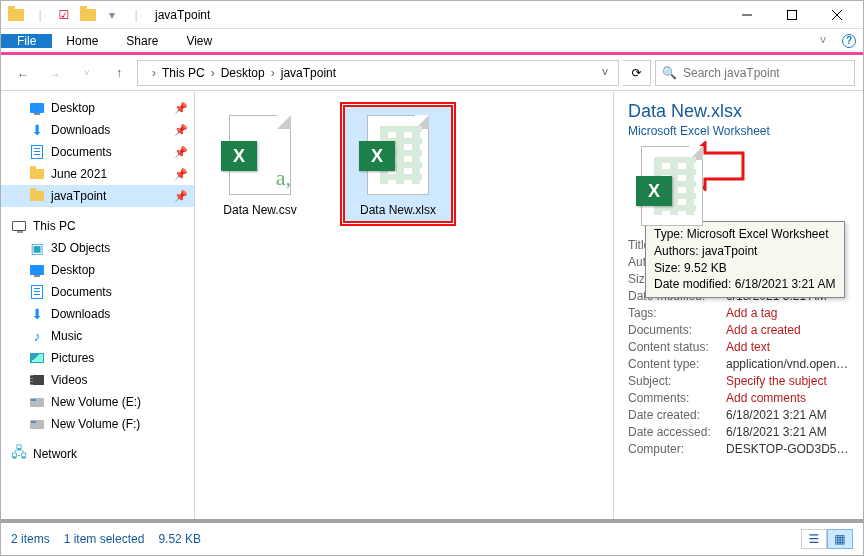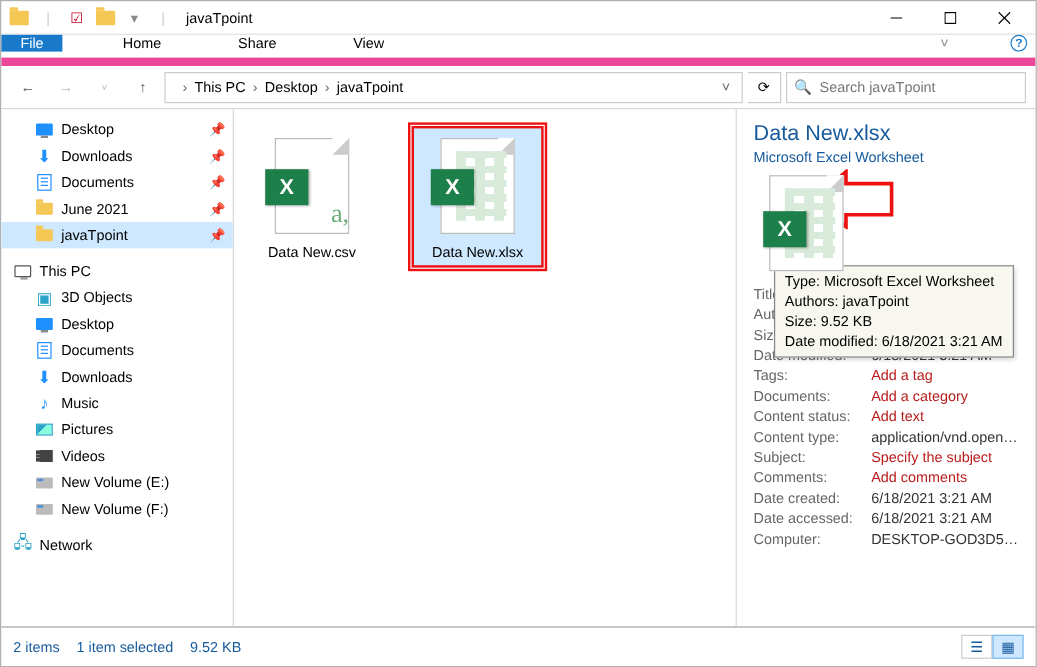--- a/index.html
+++ b/index.html
@@ -9,21 +9,21 @@
 .titlebar { height: 28px; display: flex; align-items: center; padding: 0 4px; border-bottom: 1px solid #e0e0e0; }
 .titlebar .qat { display: flex; align-items: center; gap: 2px; }
 .titlebar .qat .q { width: 22px; height: 22px; display: flex; align-items: center; justify-content: center; }
 .titlebar .folder-ico { width: 16px; height: 12px; background: #f5c755; border-radius: 1px; position: relative; }
 .titlebar .folder-ico:before { content:""; position:absolute; top:-3px; left:0; width:7px; height:3px; background:#f5c755; border-radius:1px 1px 0 0;}
 .titlebar .title { margin-left: 8px; font-size: 12px; }
 .titlebar .win-controls { margin-left: auto; display: flex; }
 .titlebar .wc { width: 45px; height: 28px; display:flex; align-items:center; justify-content:center; }
 
 
-.ribbon { height: 26px; display: flex; align-items: flex-start; border-bottom: 7px solid #ec4899; gap: 36px; }
+.ribbon { height: 26px; display: flex; align-items: center; border-bottom: 3px solid #ec4899; }
 .ribbon .file-tab { background: #1979ca; color:#fff; padding: 0 16px; display:flex; align-items:center; }
 .ribbon .tab { padding: 0 14px; display:flex; align-items:center; }
 .ribbon .spacer { flex:1; }
 .ribbon .help { width:28px; display:flex; align-items:center; justify-content:center; color:#1979ca;}
 .ribbon .expand { width:24px; display:flex; align-items:center; justify-content:center;}
 
 
 .navbar { height: 36px; border-bottom:1px solid #d8d8d8; display:flex; align-items:center; gap:4px; padding: 4px 8px;}
 .nav-btn { width:28px; height:28px; display:flex; align-items:center; justify-content:center; color:#555;}
 .nav-btn.disabled{color:#bbb;}
@@ -83,21 +83,21 @@
 .details{width:250px;border-left:1px solid #d8d8d8;padding:10px 14px;overflow:hidden;}
 .det-name{font-size:18px;color:#165a9c;margin-bottom:2px;}
 .det-type{font-size:12px;color:#165a9c;margin-bottom:8px;}
 .det-thumb{margin:4px 0 12px 12px;}
 .det-table{display:grid;grid-template-columns:90px 1fr;row-gap:3px;column-gap:8px;font-size:12px;}
 .det-table .k{color:#666;}
 .det-table .v.link{color:#b91c1c;}
 .det-table .v{color:#333;white-space:nowrap;overflow:hidden;text-overflow:ellipsis;}
 
 
-.status{height:24px;border-top:1px solid #a3a3a3;display:flex;align-items:center;padding:16px 10px;gap:14px;font-size:12px;color:#165a9c;justify-content:center;}
+.status{height:24px;border-top:4px solid #a3a3a3;display:flex;align-items:center;padding:16px 10px;gap:14px;font-size:12px;color:#165a9c;justify-content:center;}
 .status .viewbtns{margin-left:auto;display:flex;gap:0;}
 .status .vb{width:26px;height:20px;border:1px solid #ccc;display:flex;align-items:center;justify-content:center;}
 .status .vb.active{background:#cde8ff;border-color:#7ab7e8;}
 </style>
 </head>
 <body>
 
 <div class="titlebar">
   <div class="qat">
     <div class="q">
@@ -335,21 +335,21 @@
           <div class="v link">Add a title</div>
           <div class="k">Authors:</div>
           <div class="v">javaTpoint</div>
           <div class="k">Size:</div>
           <div class="v">9.52 KB</div>
           <div class="k">Date modified:</div>
           <div class="v">6/18/2021 3:21 AM</div>
           <div class="k">Tags:</div>
           <div class="v link">Add a tag</div>
           <div class="k">Documents:</div>
-          <div class="v link">Add a category</div>
+          <div class="v link">Add a created</div>
           <div class="k">Content status:</div>
           <div class="v link">Add text</div>
           <div class="k">Content type:</div>
           <div class="v">application/vnd.openx…</div>
           <div class="k">Subject:</div>
           <div class="v link">Specify the subject</div>
           <div class="k">Comments:</div>
           <div class="v link">Add comments</div>
           <div class="k">Date created:</div>
           <div class="v">6/18/2021 3:21 AM</div>

